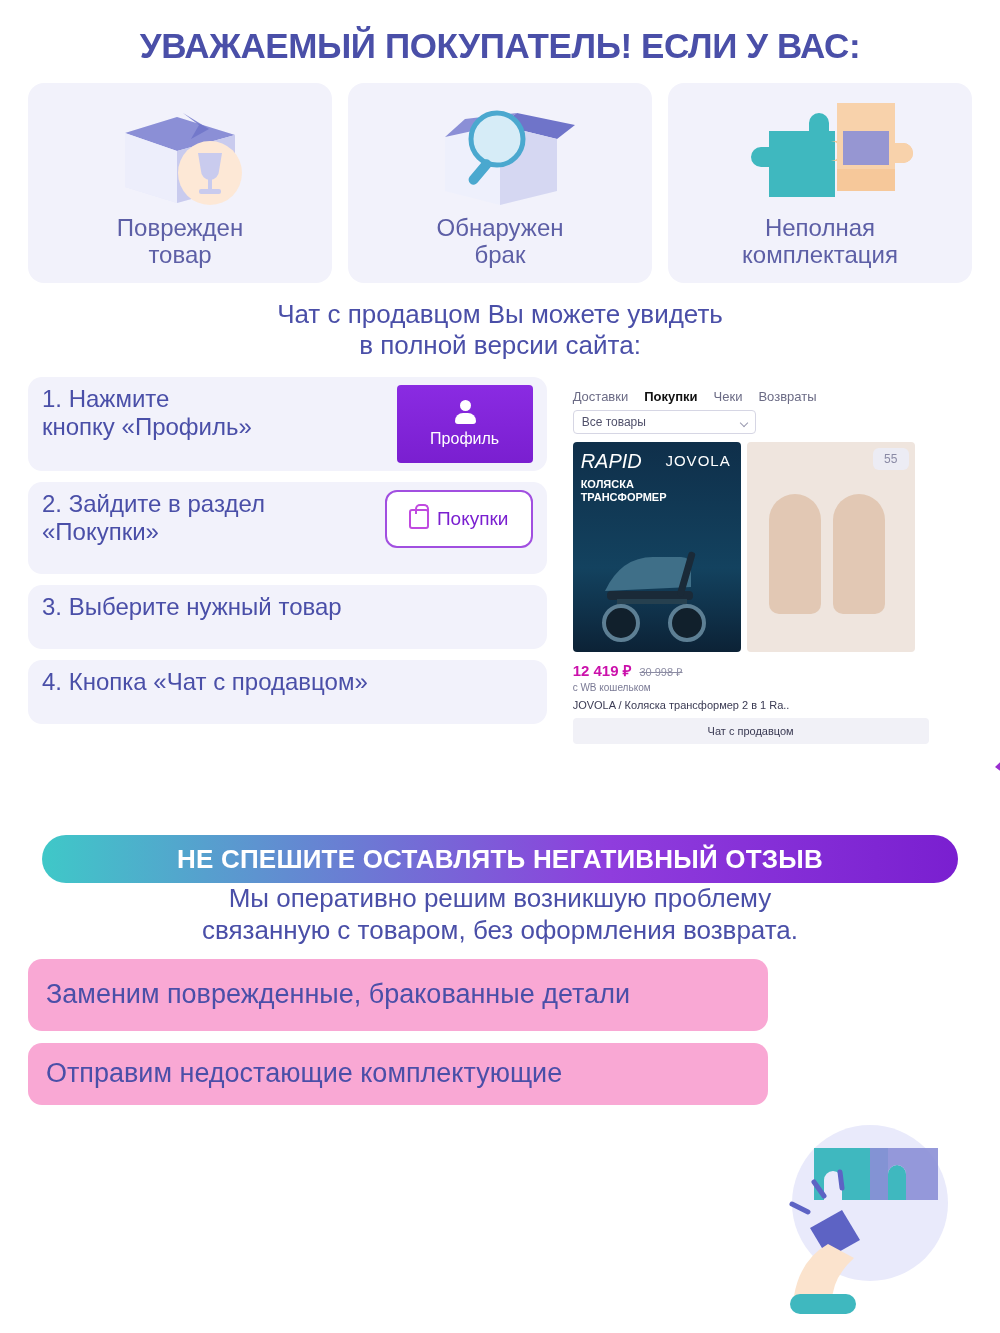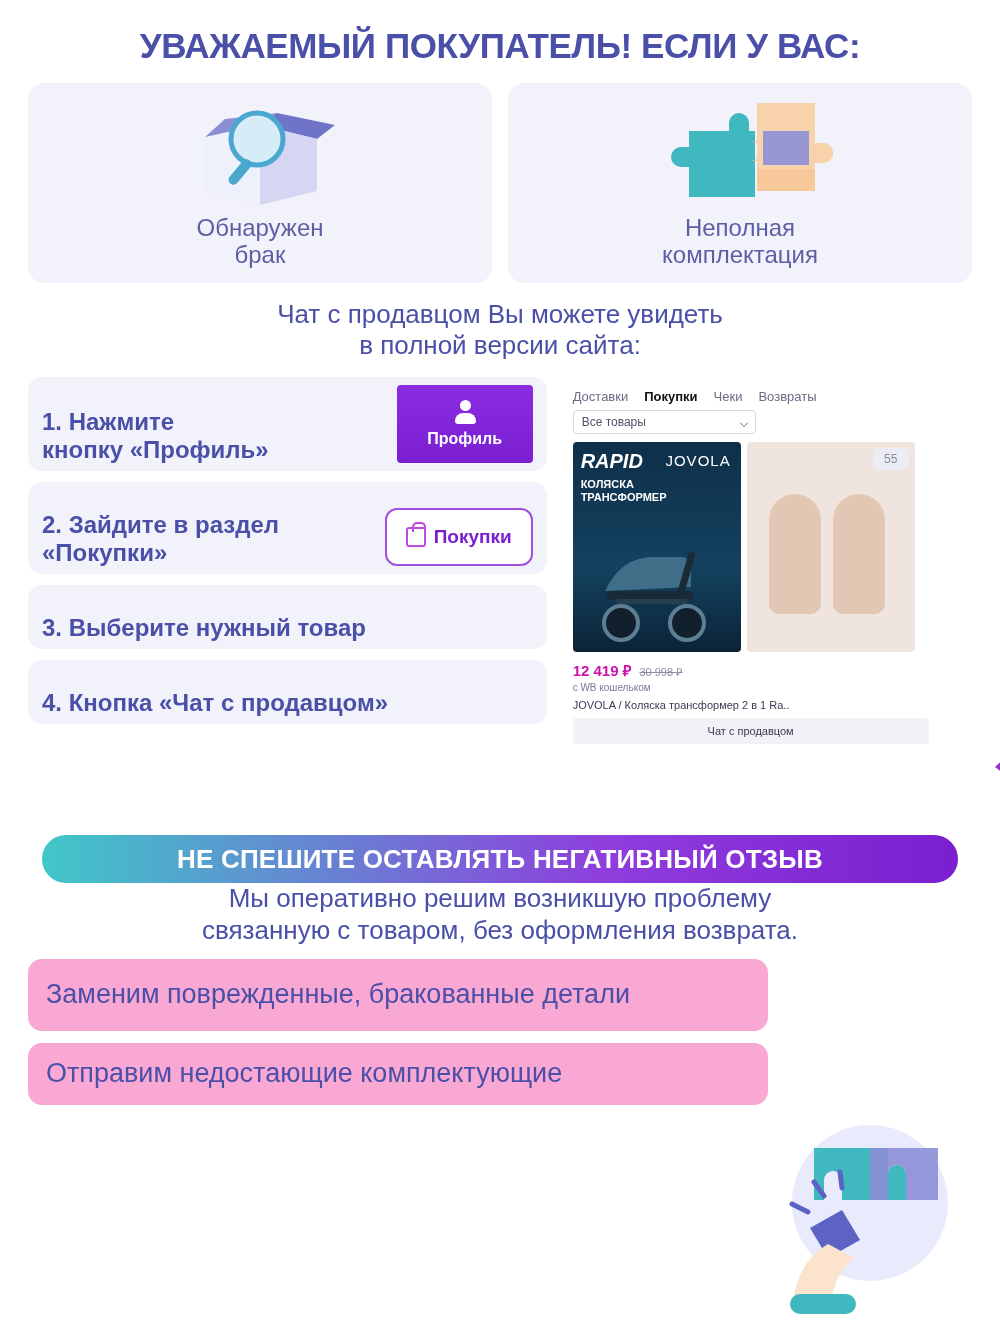--- a/index.html
+++ b/index.html
@@ -78,24 +78,23 @@
   }
 
   
   .midblock { display: flex; gap: 18px; margin-top: 16px; }
   .steps { width: 522px; display: flex; flex-direction: column; gap: 11px; }
   .step {
     background: #f2f2fb;
     border-radius: 14px;
     min-height: 64px;
     display: flex;
-    align-items: flex-end;
+    align-items: flex-start;
     padding: 8px 14px;
     position: relative;
-    font-weight: bold;
   }
   .step .txt {
     color: #4a4fa8;
     font-size: 24px;
     line-height: 1.15;
     flex: 1;
   }
   .step.tall { min-height: 92px; }
 
   .profile-btn {
@@ -153,21 +152,21 @@
     position: relative; width: 183px;
   }
   .ph-select .chev { position:absolute; right:8px; top:9px; width:6px;height:6px;
     border-right:1.5px solid #9a9ab0; border-bottom:1.5px solid #9a9ab0; transform:rotate(45deg); }
 
   .ph-grid { display:flex; gap:6px; margin: 8px 8px 0; }
   .prod {
     width: 168px; height: 210px; border-radius: 4px; overflow:hidden; position:relative;
     background: linear-gradient(180deg,#0f2f4a 0%, #13425f 60%, #0c2236 100%);
   }
-  .prod .brand { position:absolute; left:8px; top:8px; color:#fff; font-weight:bold; font-size:20px; font-style: italic;}
+  .prod .brand { position:absolute; left:8px; top:8px; color:#fff; font-weight:normal; font-size:20px; font-style: italic;}
   .prod .brand2 { position:absolute; right:10px; top:10px; color:#fff; font-size:15px; letter-spacing:1px;}
   .prod .sub { position:absolute; left:8px; top:36px; color:#fff; font-size:11px; font-weight:bold; line-height:1.15;}
   .prod .stroller {
     position:absolute; left:14px; bottom:6px; width:140px; height:125px;
   }
   .prod2 { width: 168px; height: 210px; border-radius:4px; background:#efe5de; position:relative; overflow:hidden;}
   .mitten { position:absolute; background:#e2c8b4; border-radius: 26px 26px 10px 10px; }
   .badge-sq{ position:absolute; right:6px; top:6px; width:36px;height:22px;border-radius:6px;background:#ececf4;
     color:#8a8aa5; font-size:12px; display:flex;align-items:center;justify-content:center;}
 
@@ -195,20 +194,37 @@
 </style>
 </head>
 <body>
 
 <div class="page">
 
   <div class="headline">УВАЖАЕМЫЙ ПОКУПАТЕЛЬ! ЕСЛИ У ВАС:</div>
 
   <div class="cards">
 
+    <div class="card">
+      <div class="art">
+        <svg width="170" height="112" viewBox="0 0 170 112">
+          <polygon points="30,38 82,22 140,40 140,92 82,108 30,92" fill="#e8e9fa"></polygon>
+          <polygon points="30,38 82,22 140,40 82,56" fill="#8b8fd6"></polygon>
+          <polygon points="82,56 140,40 140,92 82,108" fill="#c9cbee"></polygon>
+          <polygon points="30,38 82,56 82,108 30,92" fill="#edeefb"></polygon>
+          <polygon points="88,18 104,30 96,44 114,34" fill="#6f74c9" opacity="0.85"></polygon>
+          <circle cx="115" cy="78" r="32" fill="#fde8d6"></circle>
+          <path d="M103 58 h24 l-3 18 a9 9 0 0 1 -18 0 z" fill="#c9cbee"></path>
+          <rect x="113" y="80" width="4" height="16" fill="#c9cbee"></rect>
+          <rect x="104" y="94" width="22" height="5" rx="2" fill="#c9cbee"></rect>
+        </svg>
+      </div>
+      <div class="cap" style="white-space:pre-line">Поврежден
+товар</div>
+    </div>
 
     <div class="card">
       <div class="art">
         <svg width="190" height="112" viewBox="0 0 190 112">
           <polygon points="40,42 95,30 152,44 152,96 95,110 40,96" fill="#eef0fc"></polygon>
           <polygon points="40,42 60,24 112,18 95,30" fill="#8b8fd6"></polygon>
           <polygon points="95,30 112,18 170,30 152,44" fill="#6f74c9"></polygon>
           <polygon points="95,30 152,44 152,96 95,110" fill="#d5d7f2"></polygon>
           <circle cx="92" cy="44" r="26" fill="#d6ecf7" stroke="#4aa8cf" stroke-width="5"></circle>
           <rect x="70" y="62" width="10" height="30" rx="5" fill="#4aa8cf" transform="rotate(40 75 77)"></rect>

